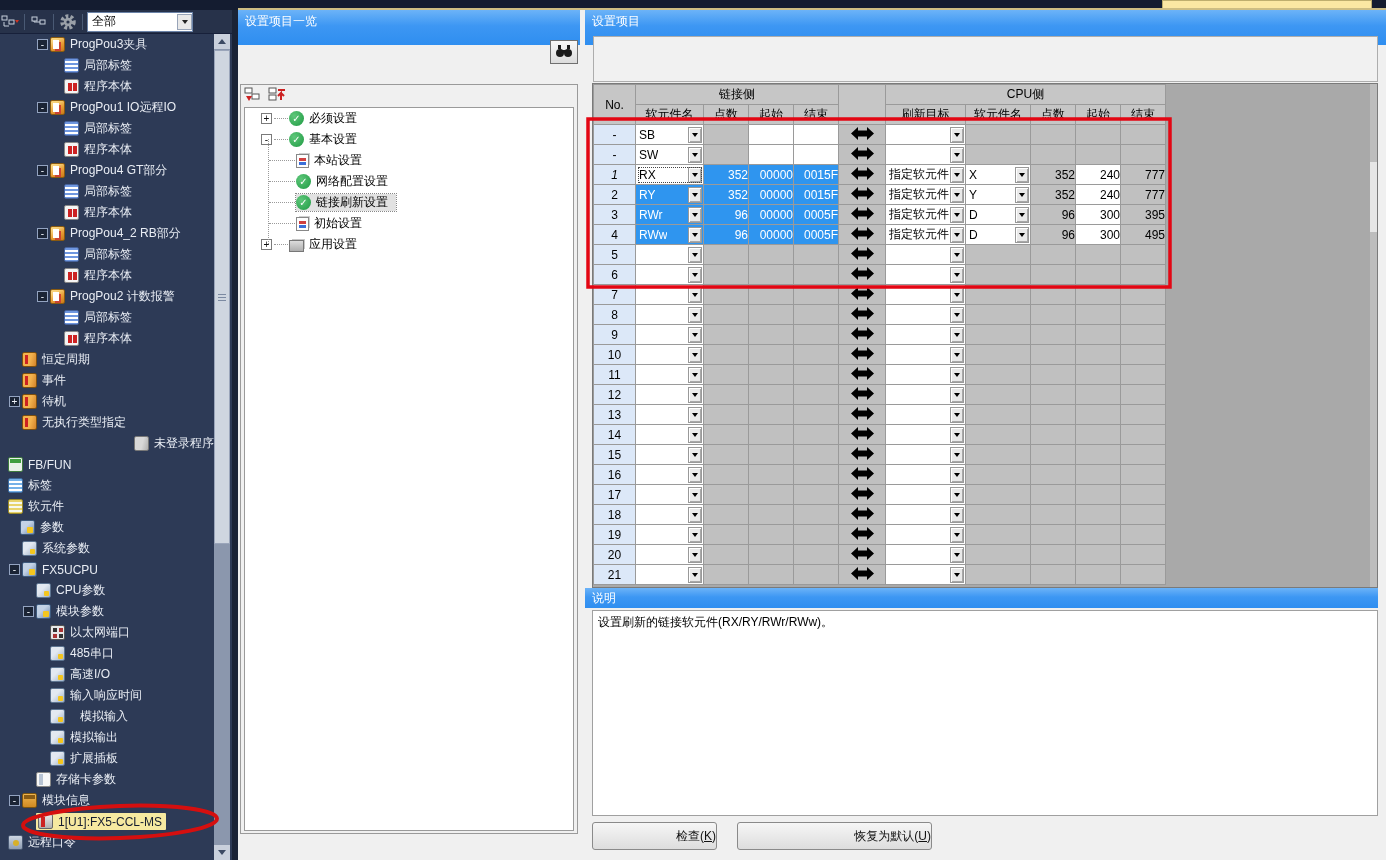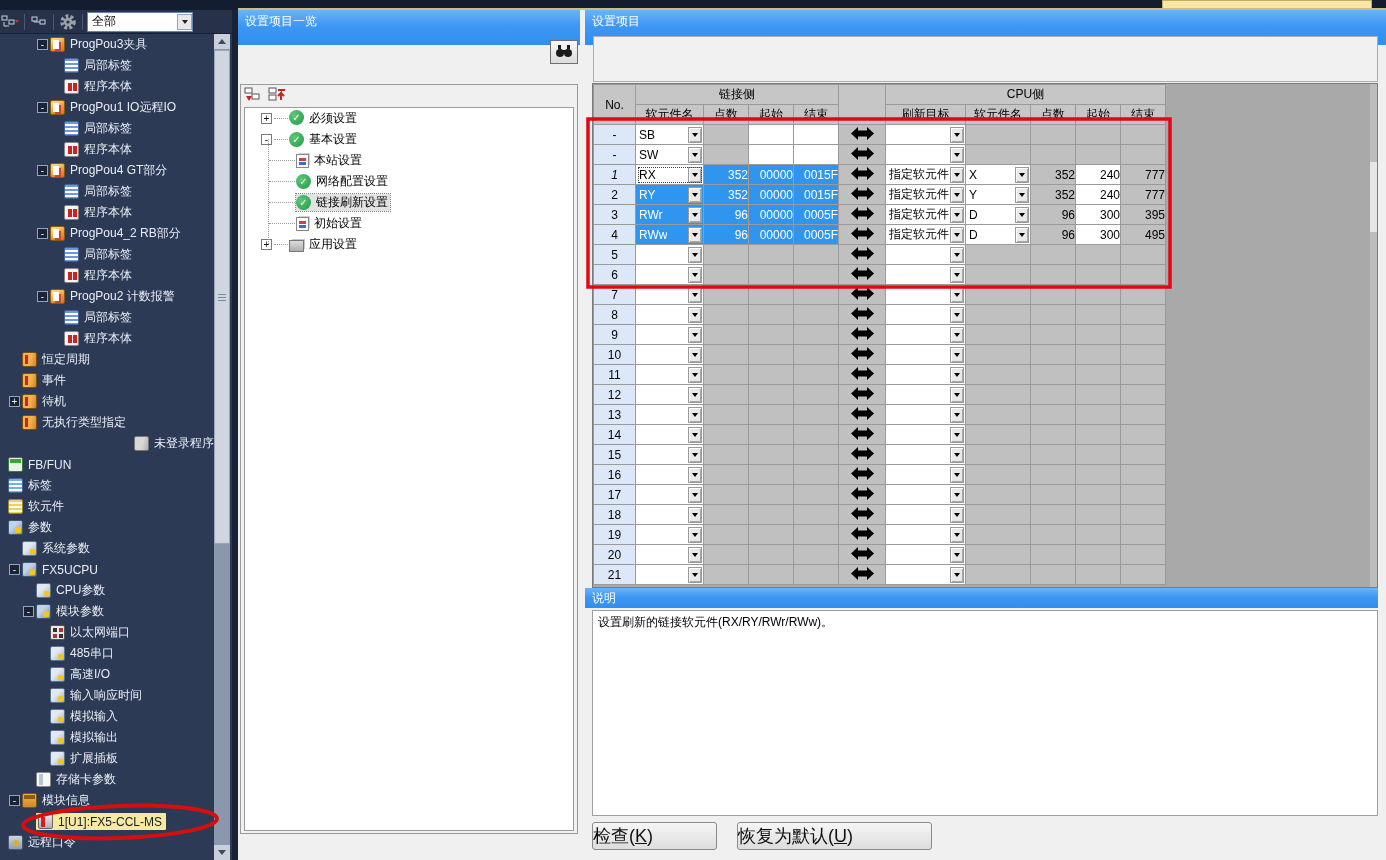--- a/index.html
+++ b/index.html
@@ -117,21 +117,21 @@
   .dd{width:14px;height:16px;margin-left:auto;margin-right:1px;background:#e9e9e9;border:1px solid #999;
       box-shadow:inset 1px 1px 0 #fff,inset -1px -1px 0 #a8a8a8;display:flex;align-items:center;justify-content:center;flex:none}
   .dd::after{content:"";border-left:3px solid transparent;border-right:3px solid transparent;border-top:4px solid #000}
   .focusbox{outline:1px dotted #444;outline-offset:-3px}
   .it{font-style:italic}
 
   .notebar{position:absolute;left:0;top:578px;width:793px;height:20px;line-height:20px;padding-left:7px;
            background:linear-gradient(#6cb3f8,#3d97f3 45%,#2f8ef0);color:#fff}
   .descbox{position:absolute;left:7px;top:600px;width:786px;height:206px;background:#fff;border:1px solid #a0a0a0;padding:3px 5px}
   .win-btn{position:absolute;height:28px;background:linear-gradient(#f6f6f6,#ddd);border:1px solid #8a8a8a;
-           border-radius:3px;text-align:left;line-height:26px;font-size:18px;color:#111}
+           border-radius:3px;text-align:right;line-height:26px;font-size:12px;color:#111}
   .win-btn u{text-decoration:underline}
 
   .anno{left:0;top:0;width:1386px;height:860px;pointer-events:none;z-index:60}
 </style>
 </head>
 <body>
 
 <div class="abs topstrip"></div>
 <div class="abs top-yellow"></div>
 <div class="abs top-tan"></div>
@@ -264,21 +264,21 @@
         <span>FB/FUN</span>
       </div>
       <div class="nav-row" style="padding-left: 8px;">
         <span class="nico i-tag"></span>
         <span>标签</span>
       </div>
       <div class="nav-row" style="padding-left: 8px;">
         <span class="nico i-device"></span>
         <span>软元件</span>
       </div>
-      <div class="nav-row" style="padding-left: 8px; font-family: Liberation Serif, serif;">
+      <div class="nav-row" style="padding-left: 20px; font-family: Liberation Serif, serif;">
         <span class="nico i-param"></span>
         <span>参数</span>
       </div>
       <div class="nav-row" style="padding-left: 22px;">
         <span class="nico i-param-sub"></span>
         <span>系统参数</span>
       </div>
       <div class="nav-row" style="padding-left: 9px;">
         <span class="exp exp-dark">-</span>
         <span class="nico i-param"></span>
@@ -302,21 +302,21 @@
         <span>485串口</span>
       </div>
       <div class="nav-row" style="padding-left: 50px;">
         <span class="nico i-param-sub"></span>
         <span>高速I/O</span>
       </div>
       <div class="nav-row" style="padding-left: 50px;">
         <span class="nico i-param-sub"></span>
         <span>输入响应时间</span>
       </div>
-      <div class="nav-row" style="padding-left: 50px;">
+      <div class="nav-row" style="padding-left: 50px; gap: 10px;">
         <span class="nico i-param-sub"></span>
         <span>模拟输入</span>
       </div>
       <div class="nav-row" style="padding-left: 50px;">
         <span class="nico i-param-sub"></span>
         <span>模拟输出</span>
       </div>
       <div class="nav-row" style="padding-left: 50px;">
         <span class="nico i-param-sub"></span>
         <span>扩展插板</span>
@@ -389,21 +389,21 @@
             <path d="M13 13 l0 -7 l-3 3 m3 -3 l3 3" stroke="#cc2222" fill="none" stroke-width="2"></path>
             <rect x="10" y="2" width="7" height="2" fill="#cc2222"></rect>
           </svg>
       </span>
     </div>
     <div class="treebox-inner">
         <div class="vline" style="left: 23px; top: 31px; height: 105px;"></div>
         <div class="st-row" style="padding-left: 16px;">
           <span class="exp exp-light">+</span>
           <span class="stub"></span>
-          <span style="display: flex; padding-right: 4px;">
+          <span style="display: flex; align-items: center; padding-right: 4px;">
             <span class="sico si-check"></span>
             <span>必须设置</span>
           </span>
         </div>
         <div class="st-row" style="padding-left: 16px;">
           <span class="exp exp-light">-</span>
           <span class="stub"></span>
           <span style="display: flex; align-items: center; padding-right: 4px;">
             <span class="sico si-check"></span>
             <span>基本设置</span>
@@ -418,21 +418,21 @@
         </div>
         <div class="st-row" style="padding-left: 24px;">
           <span class="stub" style="width: 26px;"></span>
           <span style="display: flex; align-items: center; padding-right: 4px;">
             <span class="sico si-check"></span>
             <span>网络配置设置</span>
           </span>
         </div>
         <div class="st-row" style="padding-left: 24px;">
           <span class="stub" style="width: 26px;"></span>
-          <span class="st-sel" style="display: flex; align-items: center; padding-right: 2px;">
+          <span class="st-sel" style="display: flex; align-items: center; padding-right: 8px;">
             <span class="sico si-check"></span>
             <span>链接刷新设置</span>
           </span>
         </div>
         <div class="st-row" style="padding-left: 24px;">
           <span class="stub" style="width: 26px;"></span>
           <span style="display: flex; align-items: center; padding-right: 4px;">
             <span class="sico si-papers"></span>
             <span>初始设置</span>
           </span>

